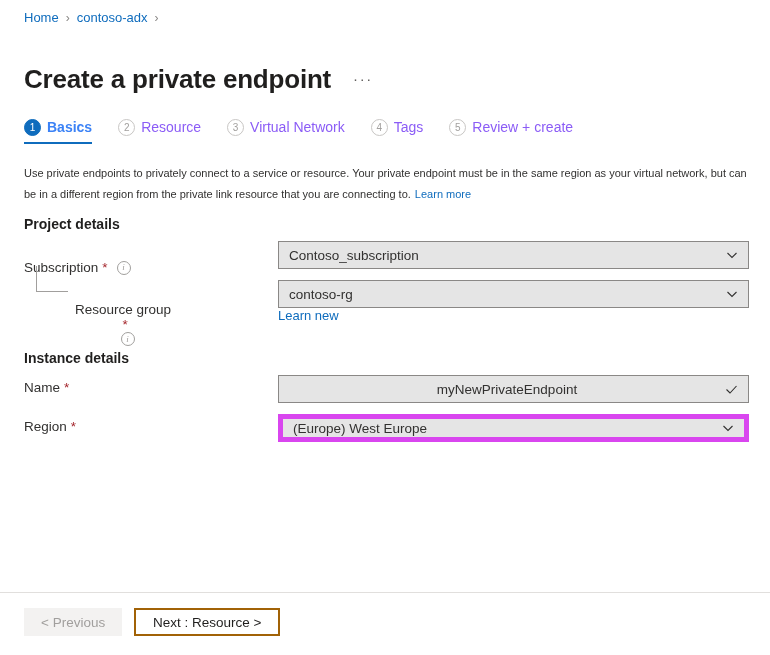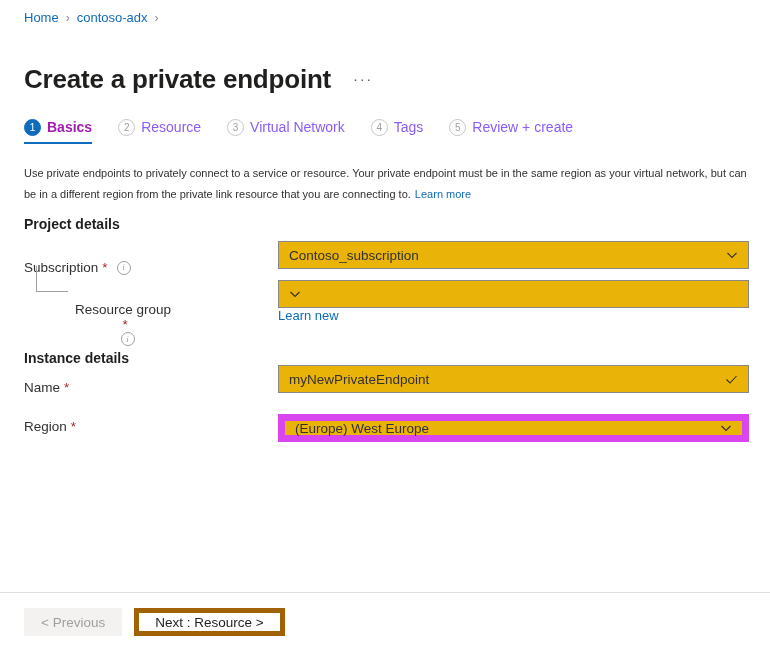--- a/index.html
+++ b/index.html
@@ -99,21 +99,21 @@
   }
   .tab.inactive .tab-num {
     background: #ffffff;
     color: #a19f9d;
     border: 1px solid #c8c6c4;
   }
   .tab-label {
     font-size: 14px;
     line-height: 18px;
   }
-  .tab.active .tab-label { color: #a21caf; font-weight: 600; }
+  .tab.active .tab-label { color: #3b82f6; font-weight: 600; }
   .tab.inactive .tab-label { color: #8b5cf6; }
   .tab.active::after {
     content: "";
     position: absolute;
     left: 0;
     right: 0;
     bottom: 0;
     height: 2px;
     background: #0f6cbd;
   }
@@ -190,34 +190,34 @@
     border-bottom: 1px solid #a19f9d;
   }
 
   
   .control {
     position: absolute;
     left: 278px;
     width: 471px;
     height: 28px;
     border: 1px solid #8a8886;
-    background: #eab308;
+    background: #e5e5e5;
     display: flex;
     align-items: center;
     padding: 0 8px 0 10px;
     font-size: 13.5px;
     color: #323130;
     cursor: pointer;
   }
-  .control.focused { border: 7px solid #d946ef; }
+  .control.focused { border: 5px solid #d946ef; }
   .control .val { flex: 1 1 auto; overflow: hidden; white-space: nowrap; }
 
   #ctl-subscription { top: 241px; }
   #ctl-resourcegroup { top: 280px; }
-  #ctl-name { top: 365px; cursor: text; }
+  #ctl-name { top: 375px; cursor: text; text-align: center; }
   #ctl-region { top: 414px; }
 
   .chevron {
     width: 12px;
     height: 12px;
     flex: 0 0 auto;
     margin-right: 2px;
   }
   .chevron svg, .check svg { display: block; }
   .check {
@@ -265,21 +265,21 @@
   }
   .btn-prev {
     background: #f3f2f1;
     color: #a19f9d;
     border: 1px solid #f3f2f1;
     min-width: 94px;
   }
   .btn-next {
     background: #ffffff;
     color: #201f1e;
-    border: 5px solid #a16207;
+    border: 2px solid #a16207;
     min-width: 146px;
     margin-left: 12px;
   }
 </style>
 </head>
 <body>
 
 <div class="breadcrumb">
   <a class="crumb-link" href="#">Home</a>
   <span class="crumb-sep">›</span>
@@ -338,20 +338,21 @@
 
 <div class="indent-line"></div>
 
 <div class="field-label" id="lbl-resourcegroup">
   <span>Resource group</span>
   <span class="req">*</span>
   <span class="info-icon">i</span>
 </div>
 
 <div class="control" id="ctl-resourcegroup">
+  <span class="val">contoso-rg</span>
   <span class="chevron">
     <svg width="12" height="12" viewBox="0 0 12 12">
         <path d="M1.5 4 L6 8.5 L10.5 4" fill="none" stroke="#323130" stroke-width="1.1"></path>
       </svg>
   </span>
 </div>
 
 <a class="create-new" href="#">Learn new</a>
 
 <div class="section-head" id="sec-instance">Instance details</div>

